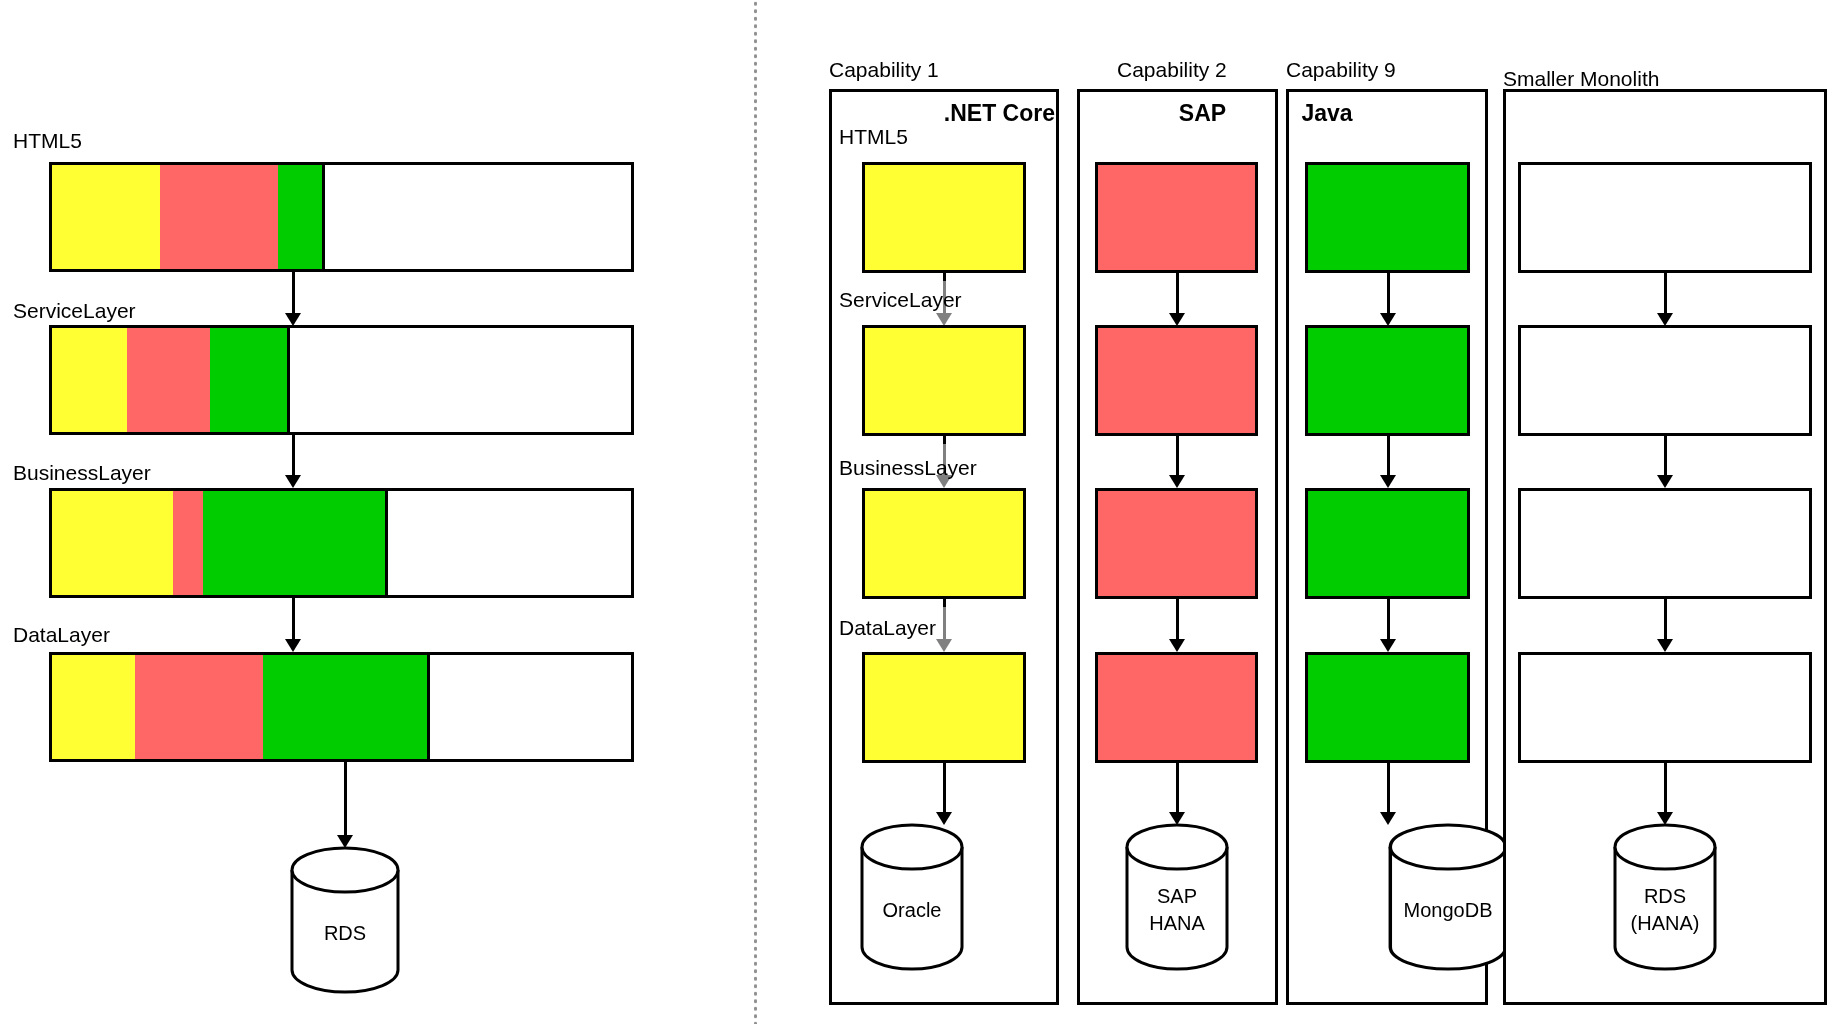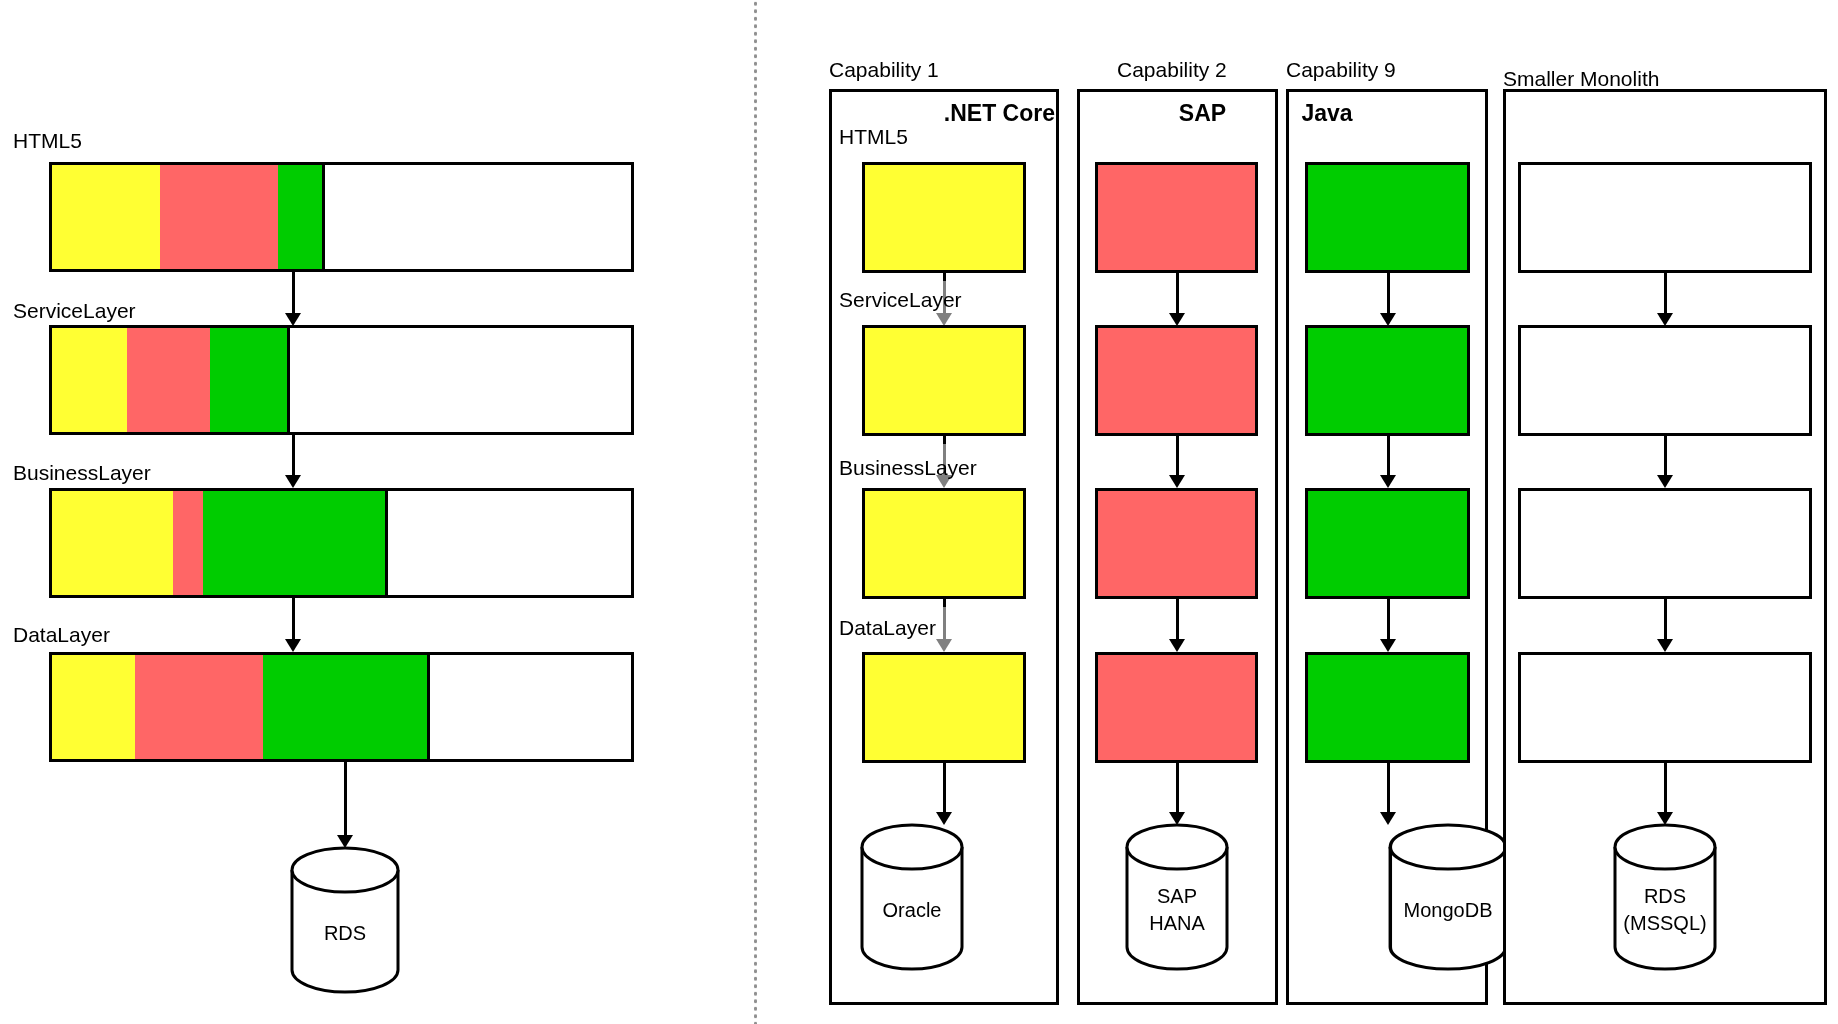--- a/index.html
+++ b/index.html
@@ -230,17 +230,17 @@
       <i class="shaft"></i>
       <i class="head"></i>
     </div>
   <div class="cyl" style="left:1613px;top:823px;width:104px;height:150px;">
     <svg viewBox="0 0 104 150" preserveAspectRatio="none">
       <path d="M2,24 L2,124 A50,22 0 0 0 102,124 L102,24" fill="#fff" stroke="#000" stroke-width="3"></path>
       <ellipse cx="52" cy="24" rx="50" ry="22" fill="#fff" stroke="#000" stroke-width="3"></ellipse>
     </svg>
     <div class="cyl-label">
       <div>RDS</div>
-      <div>(MSSQL)</div>
+      <div>(HANA)</div>
     </div>
   </div>
 
 </div>
 
 </body></html>

